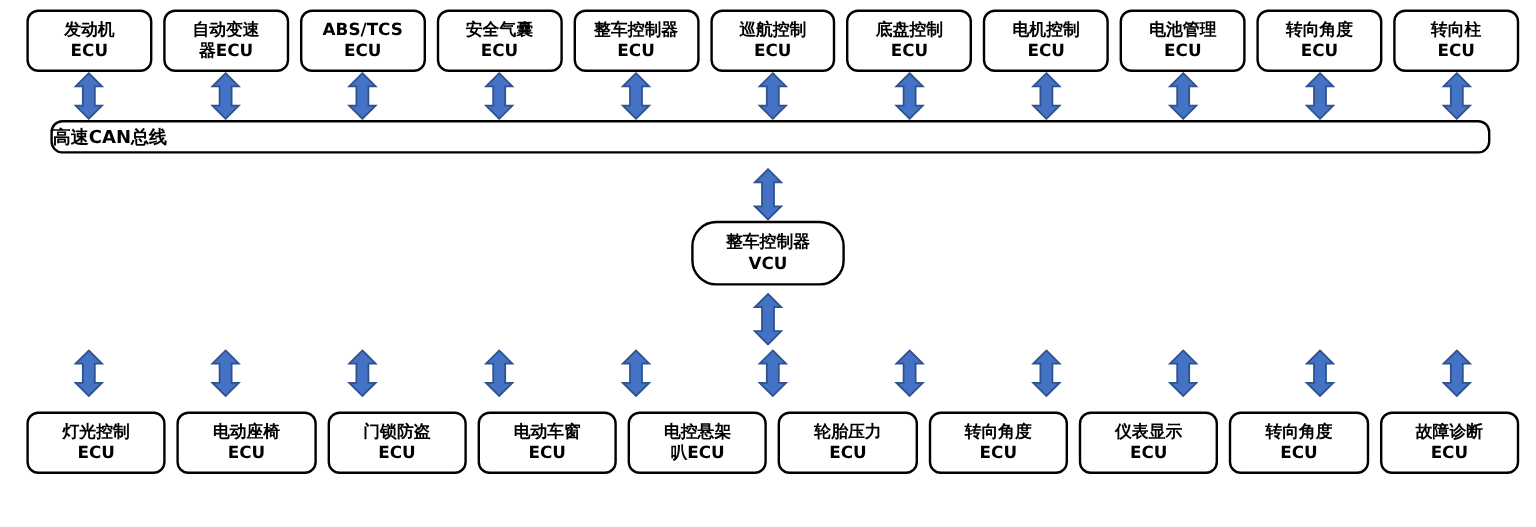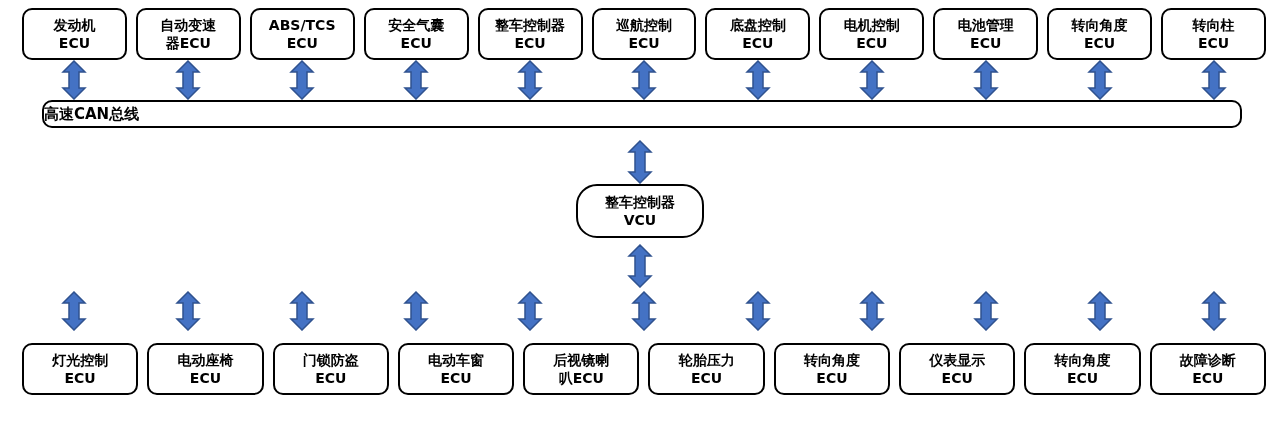--- a/index.html
+++ b/index.html
@@ -319,21 +319,21 @@
         </div>
       </div>
       <div class="cell">
         <div class="ecu-box">
           <span class="line">电动车窗</span>
           <span class="line">ECU</span>
         </div>
       </div>
       <div class="cell">
         <div class="ecu-box">
-          <span class="line">后视镜喇</span>
+          <span class="line">电控悬架</span>
           <span class="line">叭ECU</span>
         </div>
       </div>
       <div class="cell">
         <div class="ecu-box">
           <span class="line">轮胎压力</span>
           <span class="line">ECU</span>
         </div>
       </div>
       <div class="cell">

